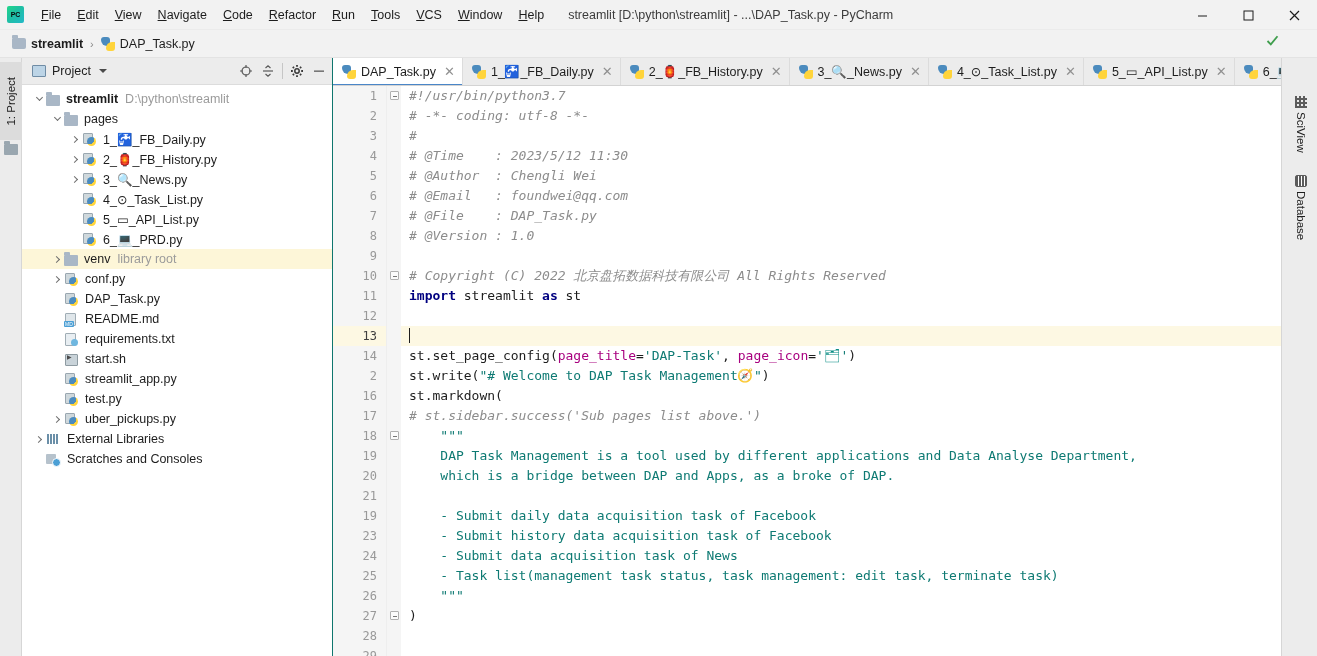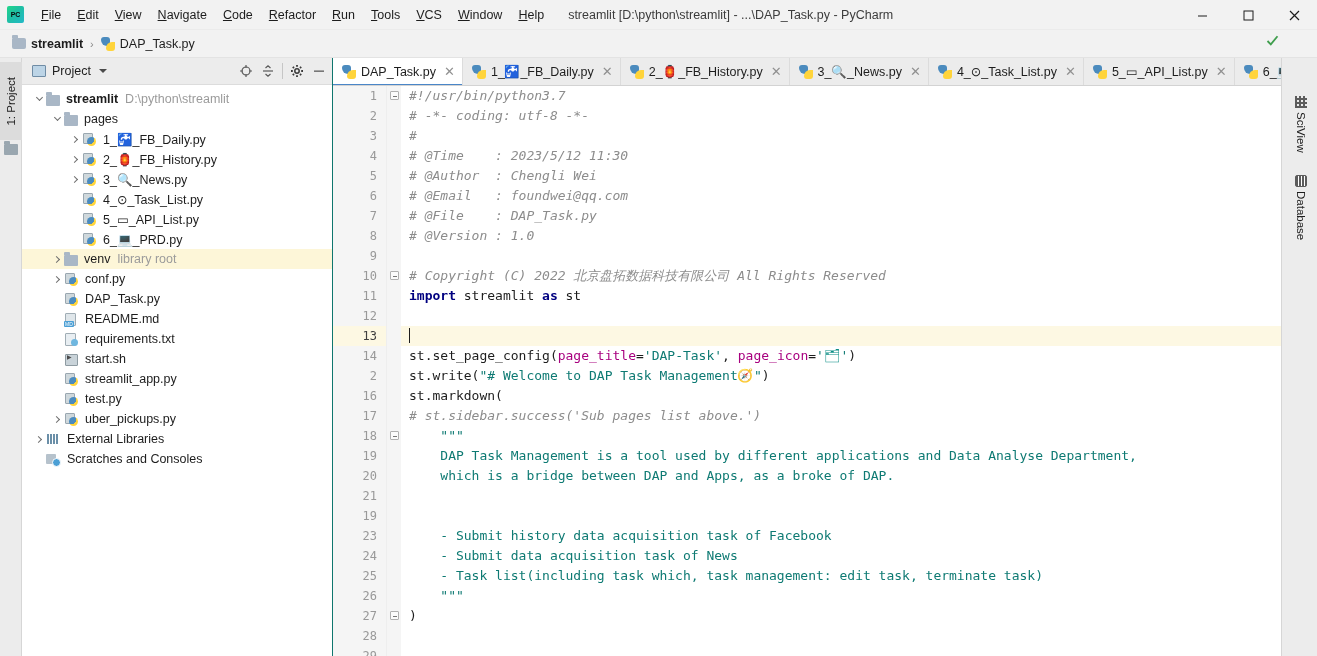--- a/index.html
+++ b/index.html
@@ -737,24 +737,24 @@
           <div class="lrow"></div>
           <div class="lrow hl"><span class="caret-line"></span></div>
           <div class="lrow"><span class="plain">st.set_page_config(</span><span class="named">page_title</span><span class="plain">=</span><span class="str">'DAP-Task'</span><span class="plain">, </span><span class="named">page_icon</span><span class="plain">=</span><span class="str">'</span><span class="emoji">🗂</span><span class="str">'</span><span class="plain">)</span></div>
           <div class="lrow"><span class="plain">st.write(</span><span class="str">"# Welcome to DAP Task Management</span><span class="emoji">🧭</span><span class="str">"</span><span class="plain">)</span></div>
           <div class="lrow"><span class="plain">st.markdown(</span></div>
           <div class="lrow"><span class="cmt"># st.sidebar.success('Sub pages list above.')</span></div>
           <div class="lrow"><span>    </span><span class="str">"""</span></div>
           <div class="lrow"><span>    </span><span class="str">DAP Task Management is a tool used by different applications and Data Analyse Department,</span></div>
           <div class="lrow"><span>    </span><span class="str">which is a bridge between DAP and Apps, as a broke of DAP.</span></div>
           <div class="lrow"></div>
-          <div class="lrow"><span>    </span></div>
+          <div class="lrow"><span>    </span><span class="str">- Submit daily data acquisition task of Facebook</span></div>
           <div class="lrow"><span>    </span><span class="str">- Submit history data acquisition task of Facebook</span></div>
           <div class="lrow"><span>    </span><span class="str">- Submit data acquisition task of News</span></div>
-          <div class="lrow"><span>    </span><span class="str">- Task list(including task which, task management: edit task, terminate task)</span></div>
+          <div class="lrow"><span>    </span><span class="str">- Task list(management task status, task management: edit task, terminate task)</span></div>
           <div class="lrow"><span>    </span><span class="str">"""</span></div>
           <div class="lrow"><span class="plain">)</span></div>
           <div class="lrow"></div>
         </div>
     </div>
   </div>
 
   <div class="right-strip">
     <div class="rs-tab" style="margin-top:26px">
       <span class="rs-ico-grid"></span>

